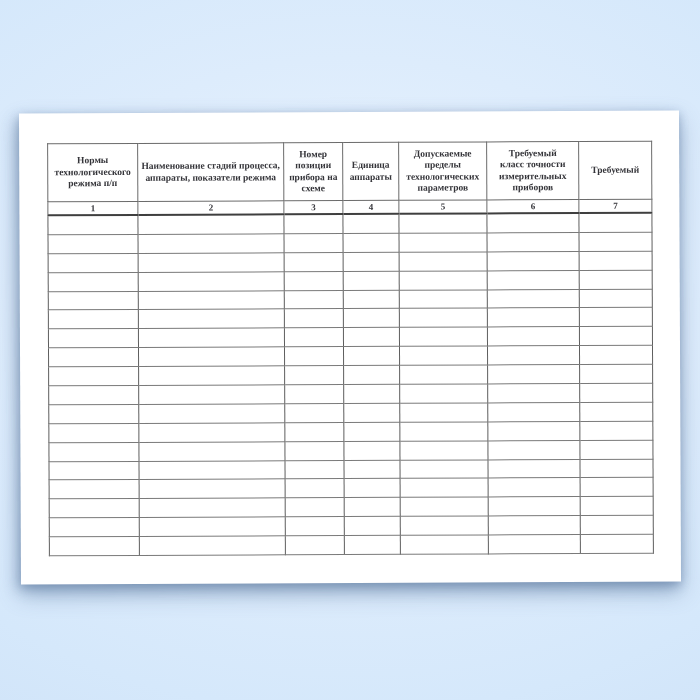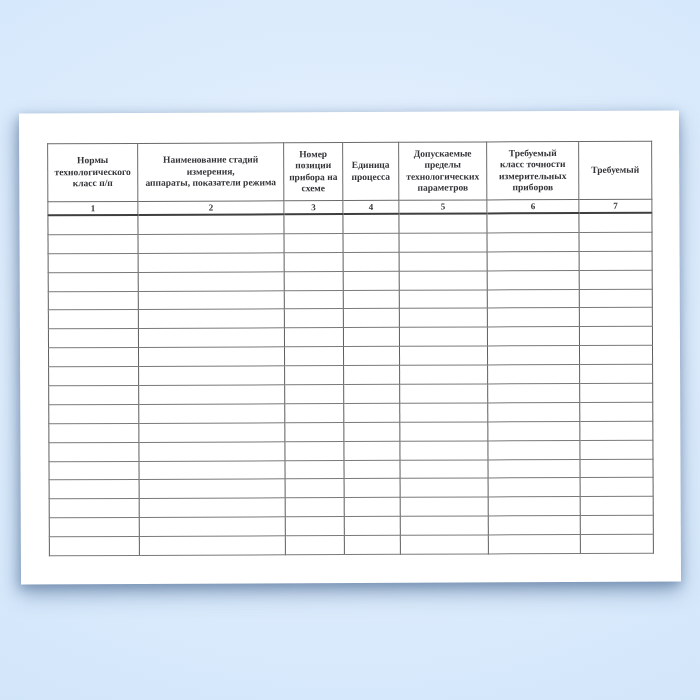--- a/index.html
+++ b/index.html
@@ -92,29 +92,29 @@
           <col class="c3">
           <col class="c4">
         <col class="c5">
           <col class="c6">
           <col class="c7">
       </colgroup>
       <thead>
         <tr class="header-row">
           <th>Нормы
 технологического
-класс п/п</th>
-          <th>Наименование стадий измерения,
+режима п/п</th>
+          <th>Наименование стадий процесса,
 аппараты, показатели режима</th>
           <th>Номер
 позиции
 прибора на
 схеме</th>
           <th>Единица
-процесса</th>
+аппараты</th>
           <th>Допускаемые
 пределы
 технологических
 параметров</th>
           <th>Требуемый
 класс точности
 измерительных
 приборов</th>
           <th>Требуемый</th>
         </tr>

